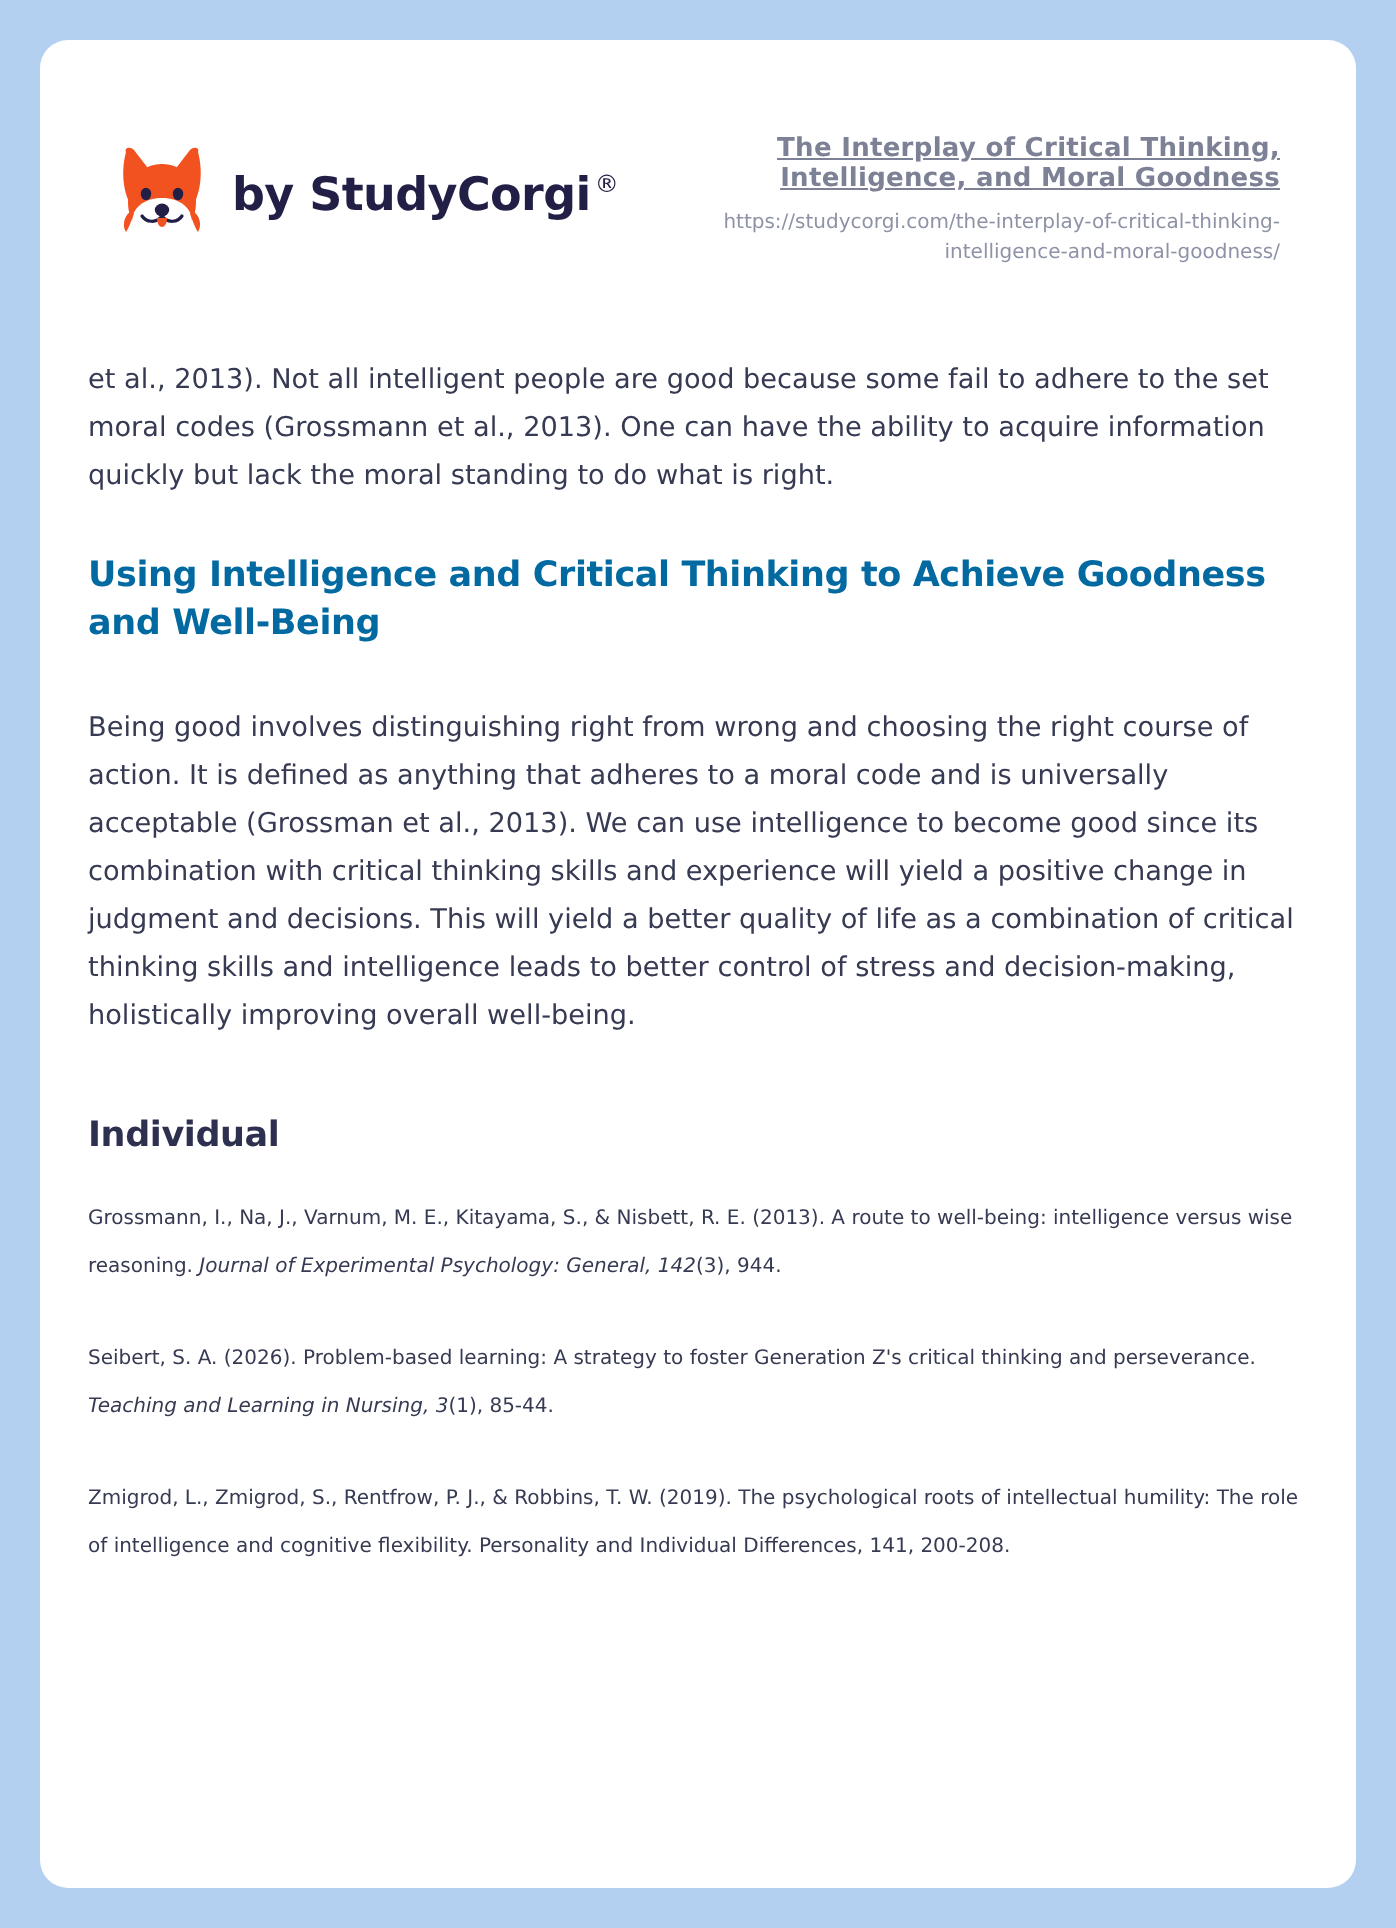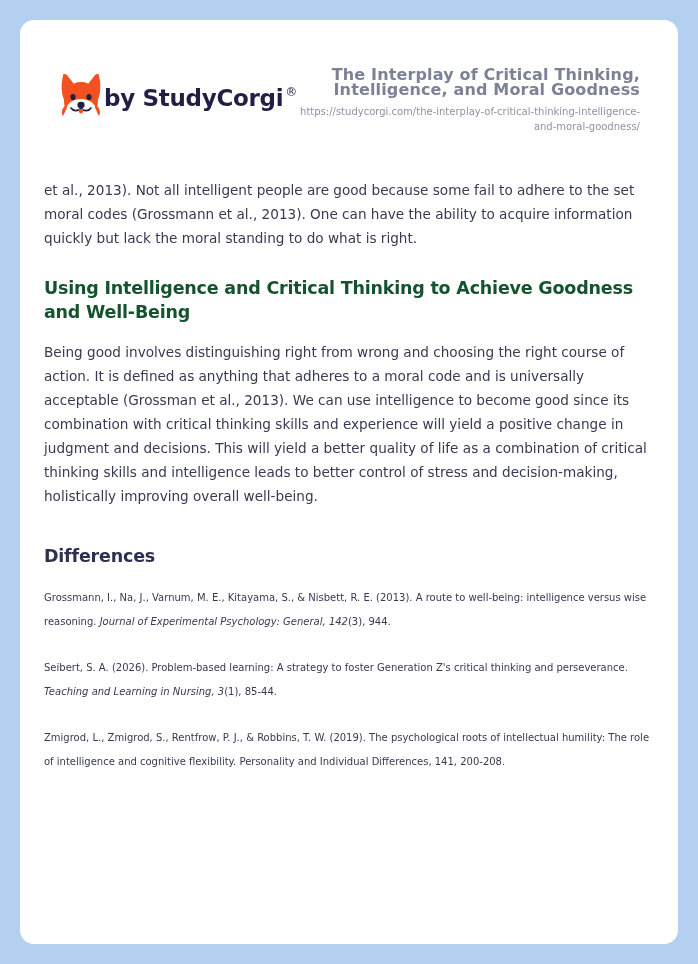--- a/index.html
+++ b/index.html
@@ -30,21 +30,21 @@
   .doc-header {
     display: flex;
     align-items: flex-start;
     justify-content: space-between;
     padding: 45px 38px 0 38px;
   }
 
   .brand {
     display: flex;
     align-items: center;
-    gap: 0;
+    gap: 12px;
     padding-top: 8px;
   }
 
   .corgi-logo {
     width: 46px;
     height: 50px;
     flex: 0 0 auto;
     display: block;
   }
 
@@ -70,23 +70,24 @@
 
   .header-meta {
     text-align: right;
     max-width: 345px;
     padding-top: 2px;
   }
 
   .header-title {
     color: #7d8196;
     font-weight: bold;
-    font-size: 16px;
+    font-size: 13px;
     line-height: 15px;
     letter-spacing: 0.15px;
+    text-decoration: underline;
   }
 
   .header-url {
     color: #8e92a6;
     font-size: 10px;
     line-height: 15px;
     margin-top: 7px;
     word-break: break-word;
   }
 
@@ -98,27 +99,27 @@
 
   p.para {
     color: #363a52;
     font-size: 13.6px;
     line-height: 24px;
     margin: 0 0 26px 0;
     text-align: left;
   }
 
   h2.section-heading {
-    color: #14532d;
+    color: #0369a1;
     font-family: "DejaVu Sans", sans-serif;
     font-size: 17.5px;
     font-weight: bold;
     line-height: 24px;
     letter-spacing: -0.2px;
-    margin: 0 0 16px 0;
+    margin: 0 0 28px 0;
   }
 
   h2.references-heading {
     color: #2e3050;
     font-family: "DejaVu Sans", sans-serif;
     font-size: 17.5px;
     font-weight: bold;
     line-height: 24px;
     letter-spacing: -0.2px;
     margin: 36px 0 18px 0;
@@ -185,21 +186,21 @@
   </div>
 
   <div class="doc-body">
 
     <p class="para">et al., 2013). Not all intelligent people are good because some fail to adhere to the set moral codes (Grossmann et al., 2013). One can have the ability to acquire information quickly but lack the moral standing to do what is right.</p>
 
     <h2 class="section-heading">Using Intelligence and Critical Thinking to Achieve Goodness and Well-Being</h2>
 
     <p class="para">Being good involves distinguishing right from wrong and choosing the right course of action. It is defined as anything that adheres to a moral code and is universally acceptable (Grossman et al., 2013). We can use intelligence to become good since its combination with critical thinking skills and experience will yield a positive change in judgment and decisions. This will yield a better quality of life as a combination of critical thinking skills and intelligence leads to better control of stress and decision-making, holistically improving overall well-being.</p>
 
-    <h2 class="references-heading">Differences</h2>
+    <h2 class="references-heading">Individual</h2>
 
     <p class="reference">
       <span>Grossmann, I., Na, J., Varnum, M. E., Kitayama, S., &amp; Nisbett, R. E. (2013). A route to well-being: intelligence versus wise reasoning. </span><em>Journal of Experimental Psychology: General, 142</em><span>(3), 944.</span>
     </p>
 
     <p class="reference">
       <span>Seibert, S. A. (2026). Problem-based learning: A strategy to foster Generation Z's critical thinking and perseverance. </span><em>Teaching and Learning in Nursing, 3</em><span>(1), 85-44.</span>
     </p>
 
     <p class="reference">

